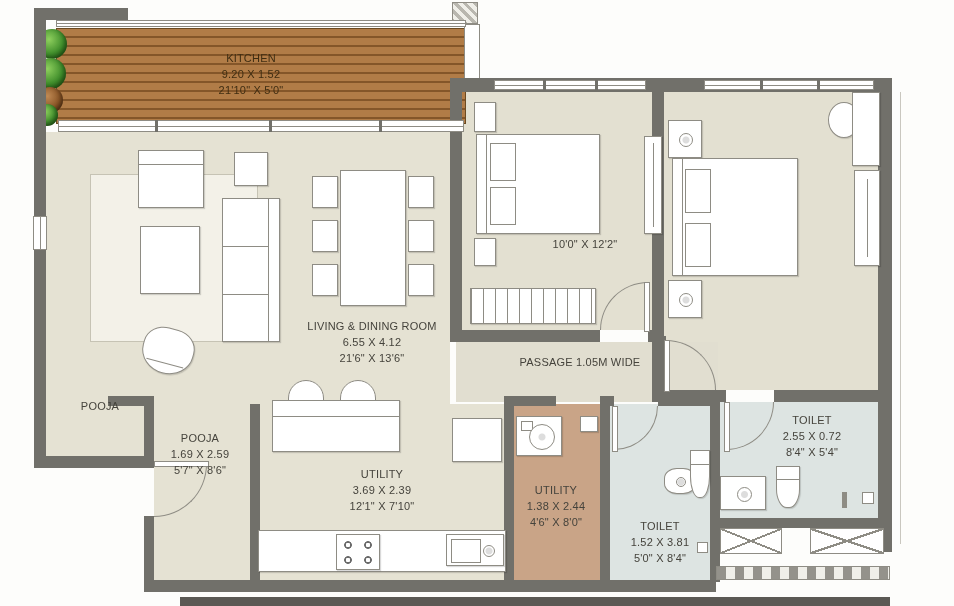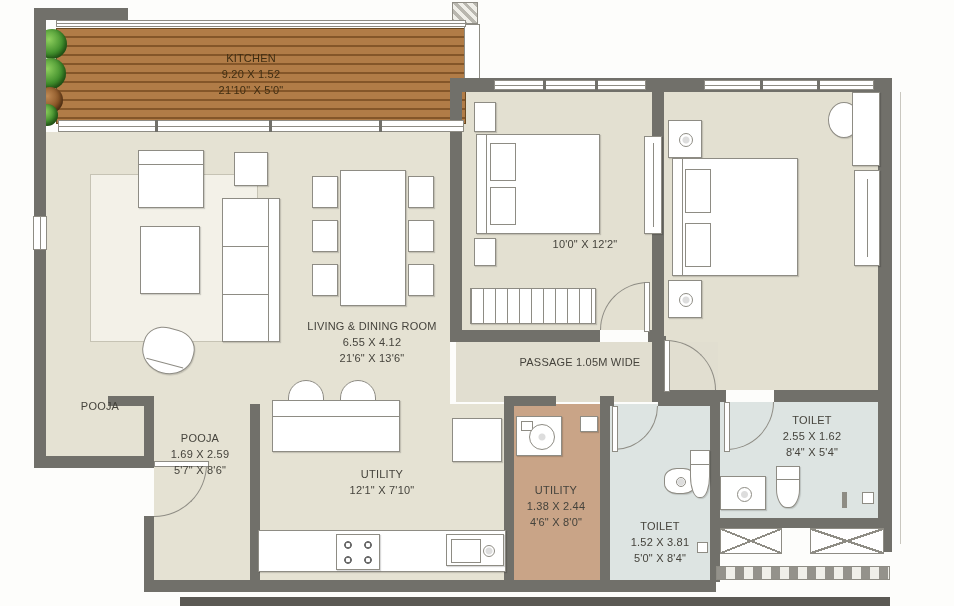--- a/index.html
+++ b/index.html
@@ -254,34 +254,35 @@
   </div>
 
   <div class="label" style="left:148px;top:430px;width:104px">
     <span>POOJA</span>
     <span>1.69 X 2.59</span>
     <span>5'7" X 8'6"</span>
   </div>
 
   <div class="label" style="left:302px;top:466px;width:160px">
     <span>UTILITY</span>
+    <span>3.69 X 2.39</span>
     <span>12'1" X 7'10"</span>
   </div>
 
   <div class="label" style="left:506px;top:482px;width:100px">
     <span>UTILITY</span>
     <span>1.38 X 2.44</span>
     <span>4'6" X 8'0"</span>
   </div>
 
   <div class="label" style="left:606px;top:518px;width:108px">
     <span>TOILET</span>
     <span>1.52 X 3.81</span>
     <span>5'0" X 8'4"</span>
   </div>
 
   <div class="label" style="left:756px;top:412px;width:112px">
     <span>TOILET</span>
-    <span>2.55 X 1.62</span>
+    <span>2.55 X 0.72</span>
     <span>8'4" X 5'4"</span>
   </div>
 
 </div>
 
 </body></html>

